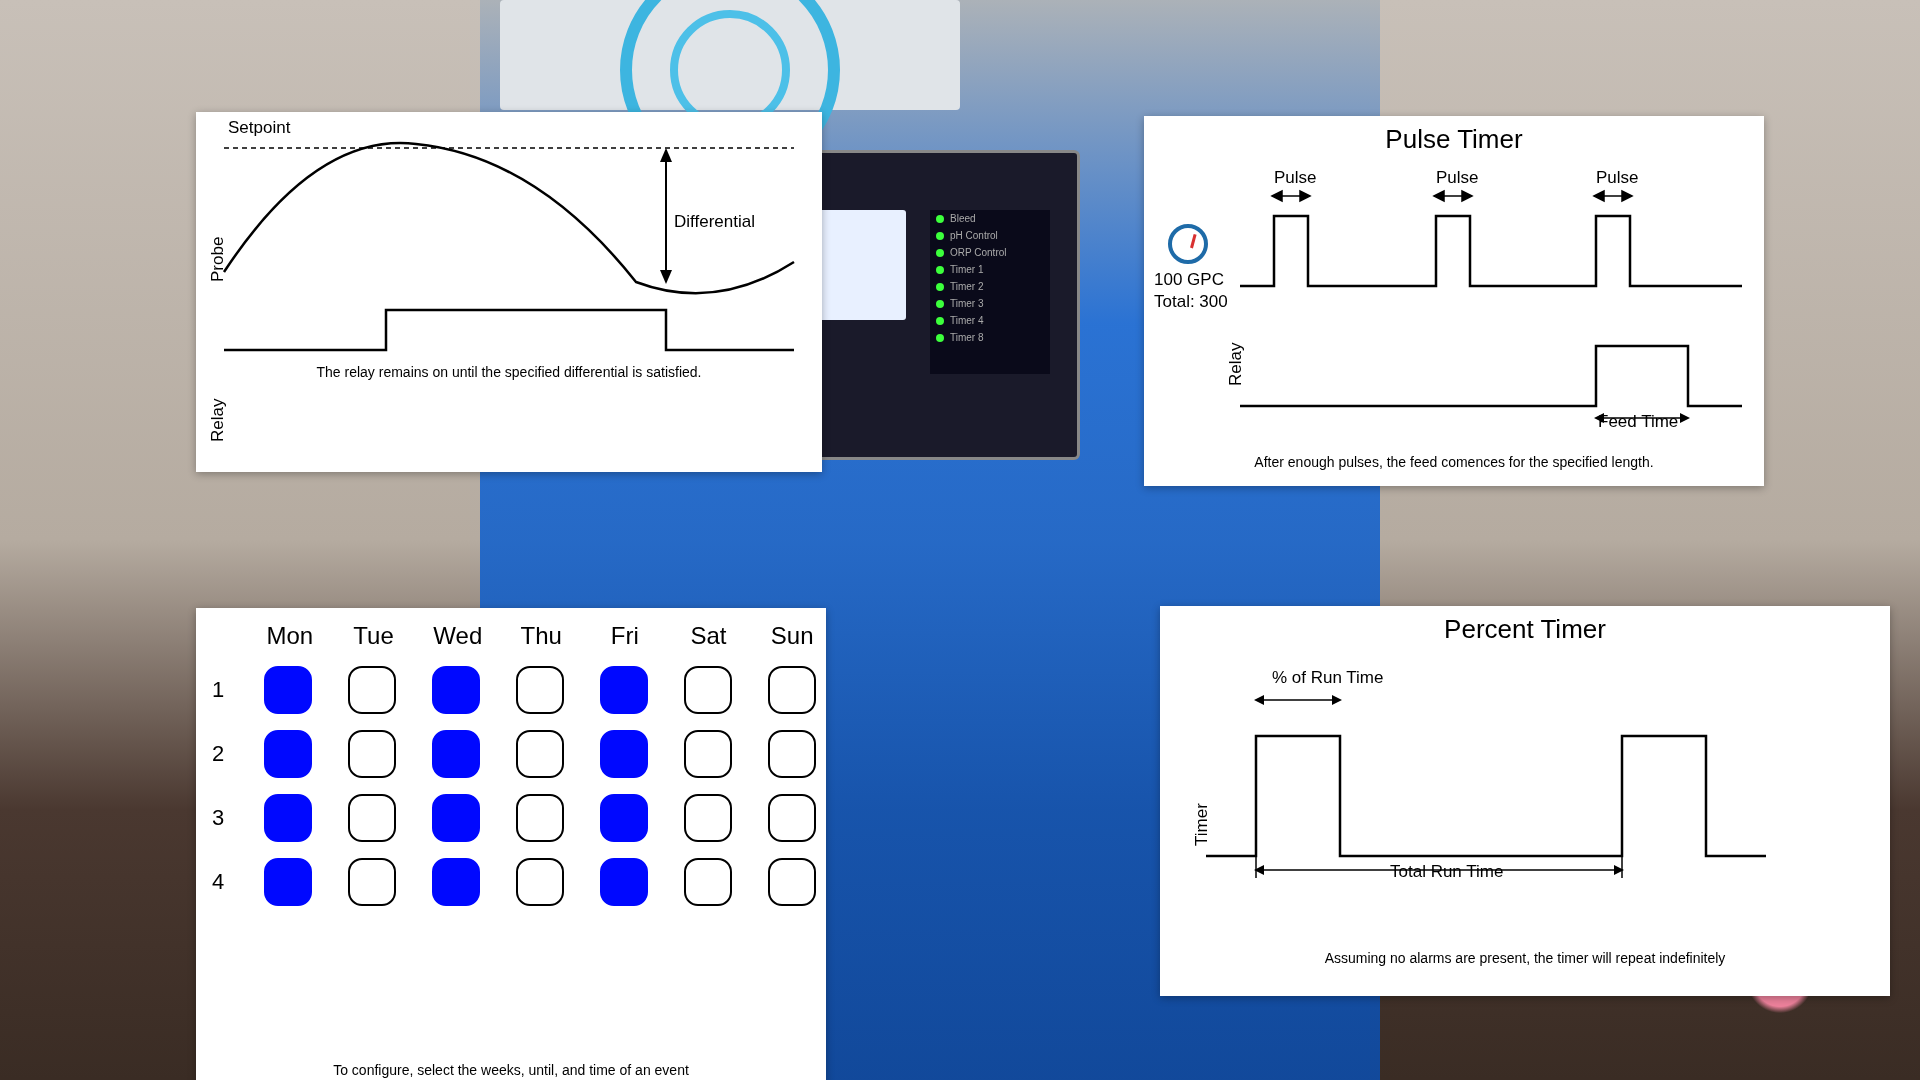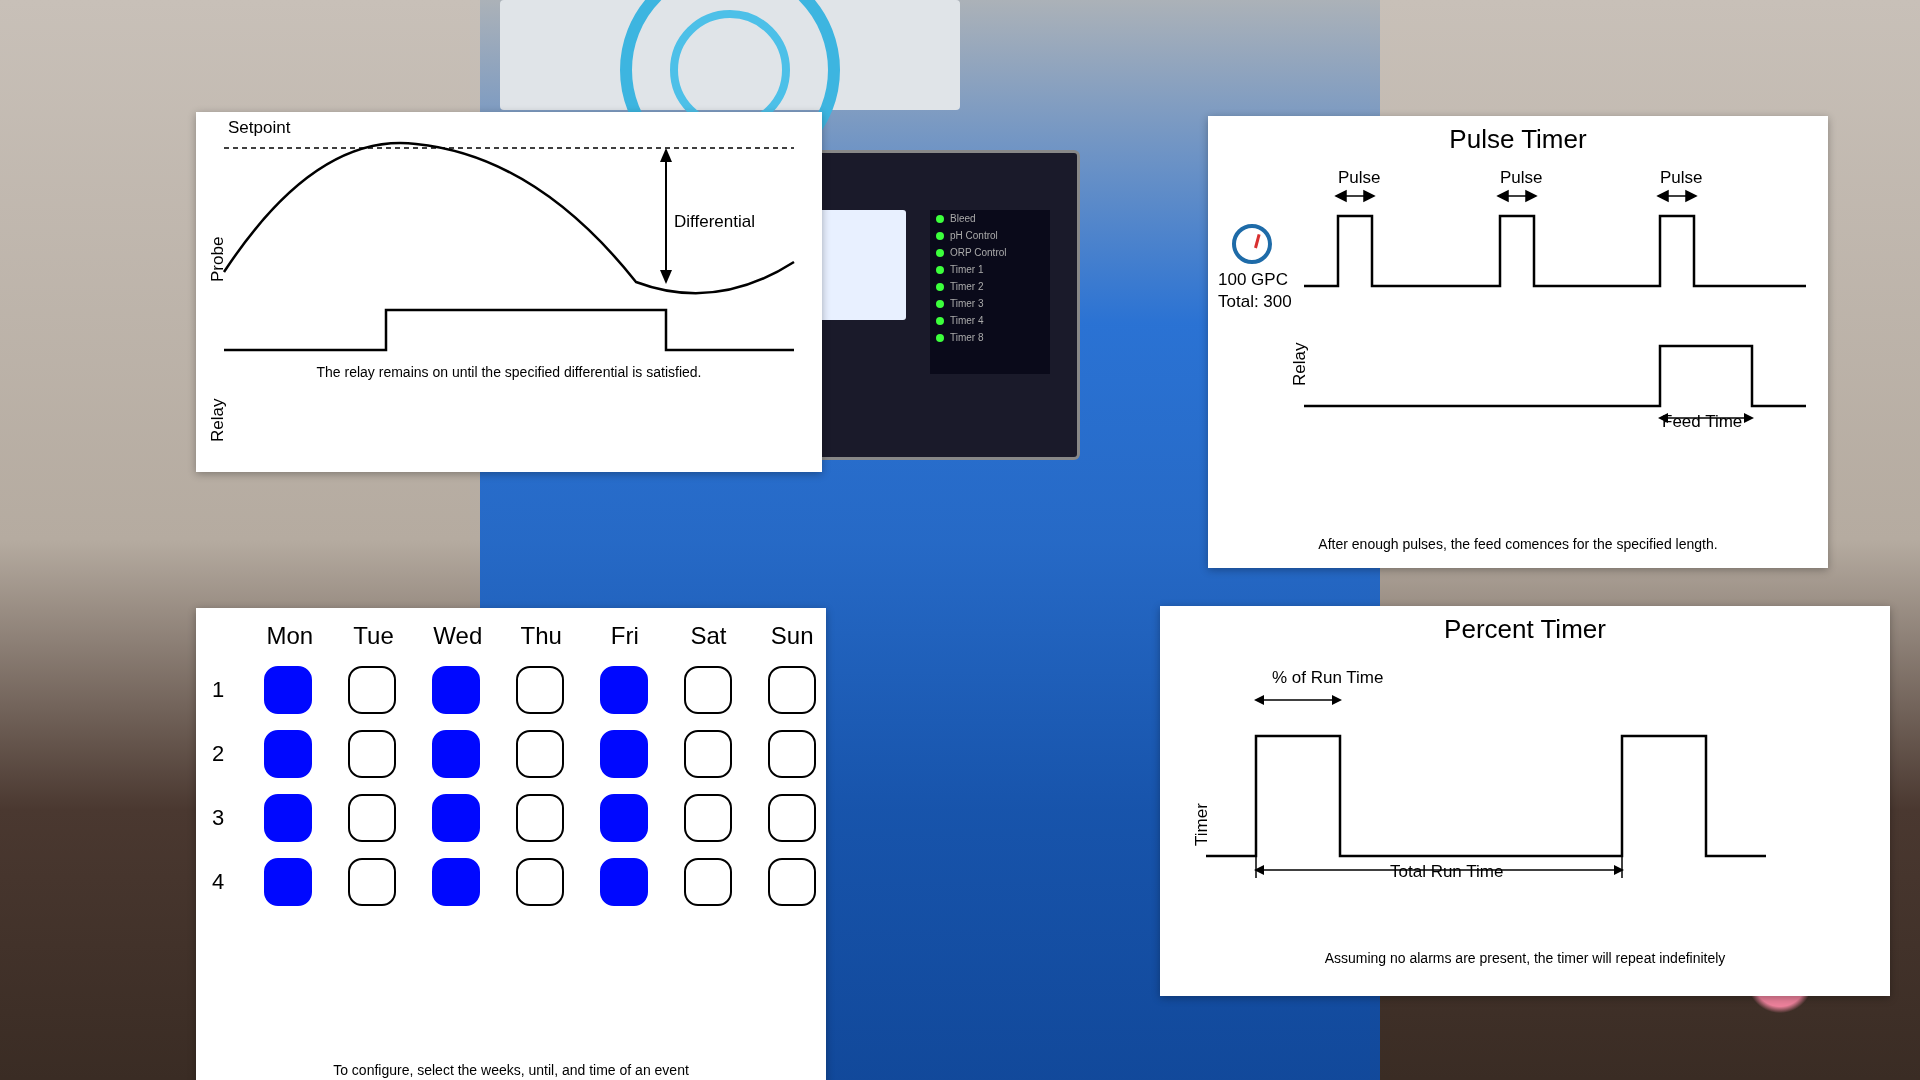--- a/index.html
+++ b/index.html
@@ -78,21 +78,21 @@
     position: absolute;
     background: #fff;
     box-shadow: 0 2px 8px rgba(0,0,0,0.3);
   }
 
   
   .card-setpoint { left: 196px; top: 112px; width: 626px; height: 360px; }
   
   .card-schedule { left: 196px; top: 608px; width: 630px; height: 492px; }
   
-  .card-pulse { left: 1208px; top: 116px; width: 620px; height: 452px; }
+  .card-pulse { left: 1144px; top: 116px; width: 620px; height: 370px; }
   
   .card-percent { left: 1160px; top: 606px; width: 730px; height: 390px; }
 
   .card-title { font-size: 26px; text-align: center; padding: 8px 0 0 0; }
   .caption { font-size: 14px; text-align: center; padding: 6px 0; margin-top: 36px; }
 
   .ylabel {
     position: absolute;
     transform: rotate(-90deg);
     transform-origin: left top;

